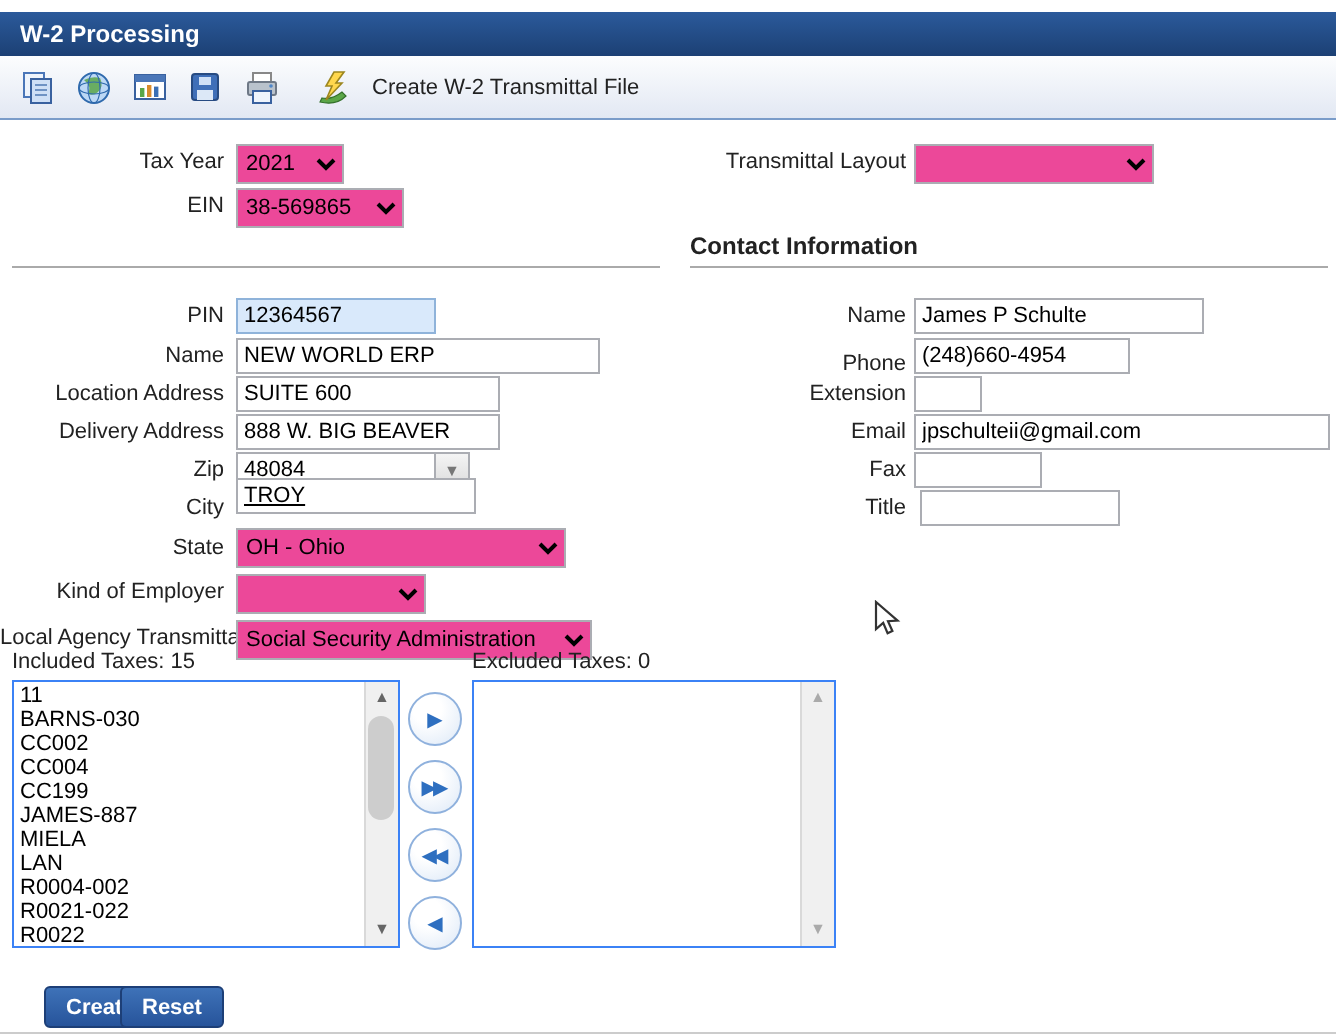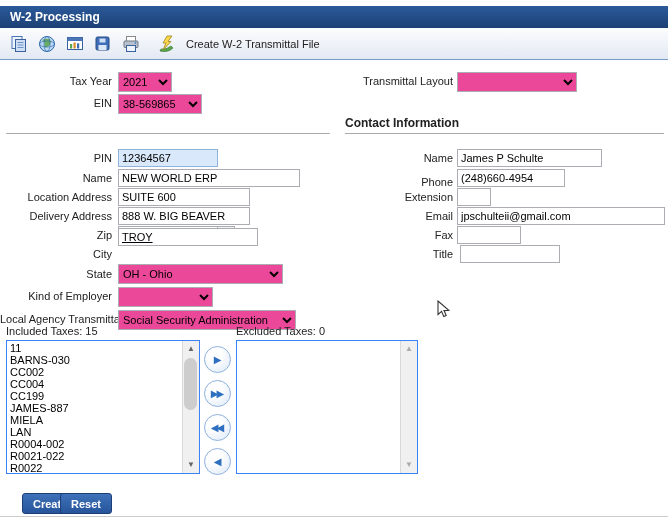--- a/index.html
+++ b/index.html
@@ -154,21 +154,21 @@
   <div class="lbl" style="left:0;top:210px;width:112px;">Delivery Address</div>
   <input class="txt" style="left: 118px; top: 207px; width: 132px;" value="888 W. BIG BEAVER">
 
   <div class="lbl" style="left:0;top:229px;width:112px;">Zip</div>
   <input class="txt" style="left: 118px; top: 226px; width: 116px;" value="48084">
   <div class="combo-btn" style="left:217px;top:226px;">
     <span>▼</span>
   </div>
 
   <div class="lbl" style="left:0;top:248px;width:112px;">City</div>
-  <input class="txt" style="left: 118px; top: 228px; width: 140px; text-decoration: underline;" value="TROY">
+  <input class="txt" style="left: 118px; top: 239px; width: 120px; text-decoration: underline;" value="TROY">
 
   <div class="lbl" style="left:0;top:268px;width:112px;">State</div>
   <select class="sel" style="left:118px;top:264px;width:165px;">
     <option>OH - Ohio</option>
   </select>
 
   <div class="lbl" style="left:0;top:290px;width:112px;">Kind of Employer</div>
   <select class="sel" style="left:118px;top:287px;width:95px;">
     <option></option>
   </select>

